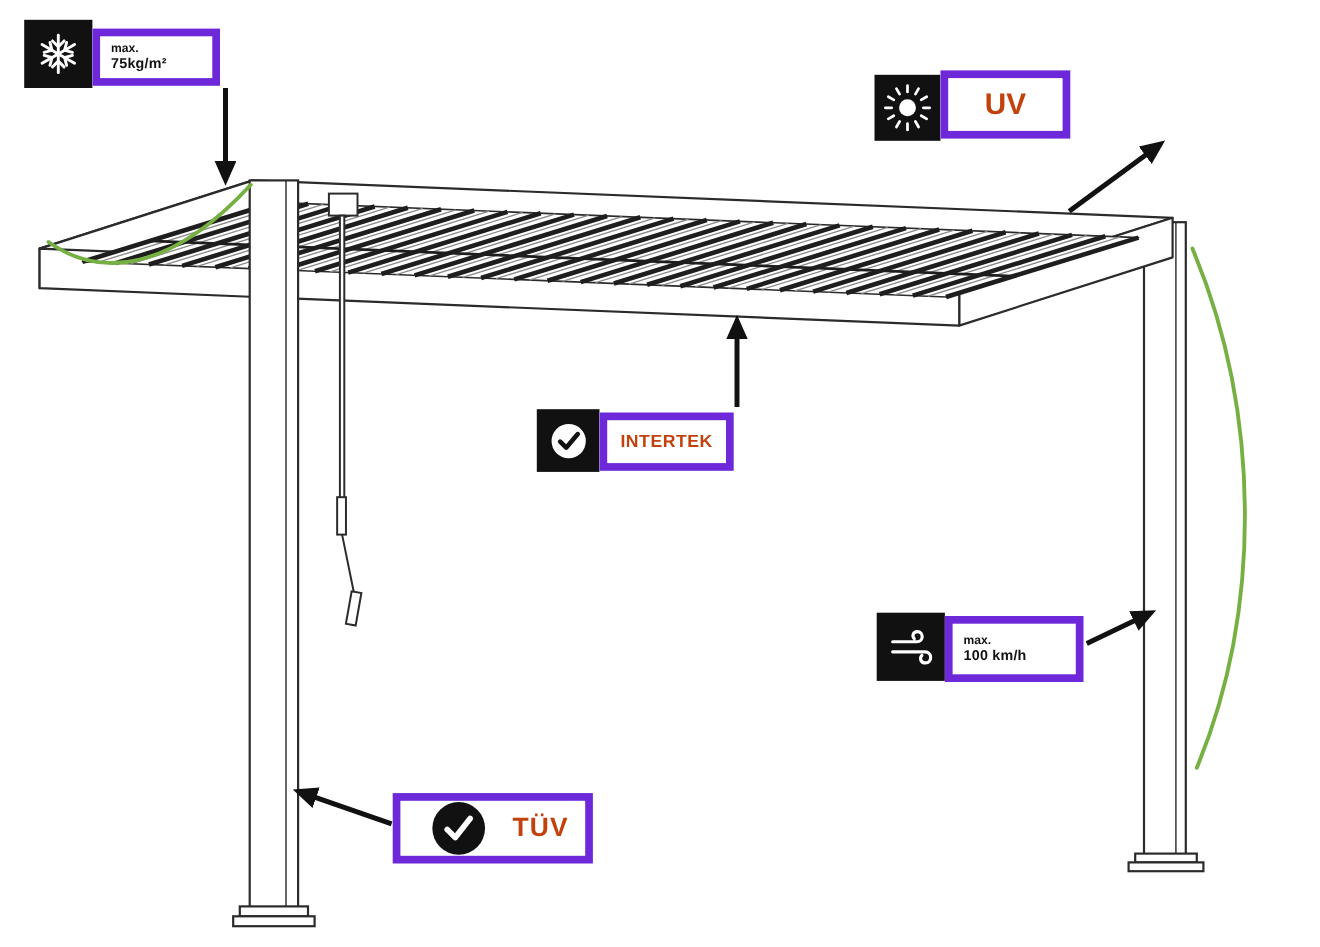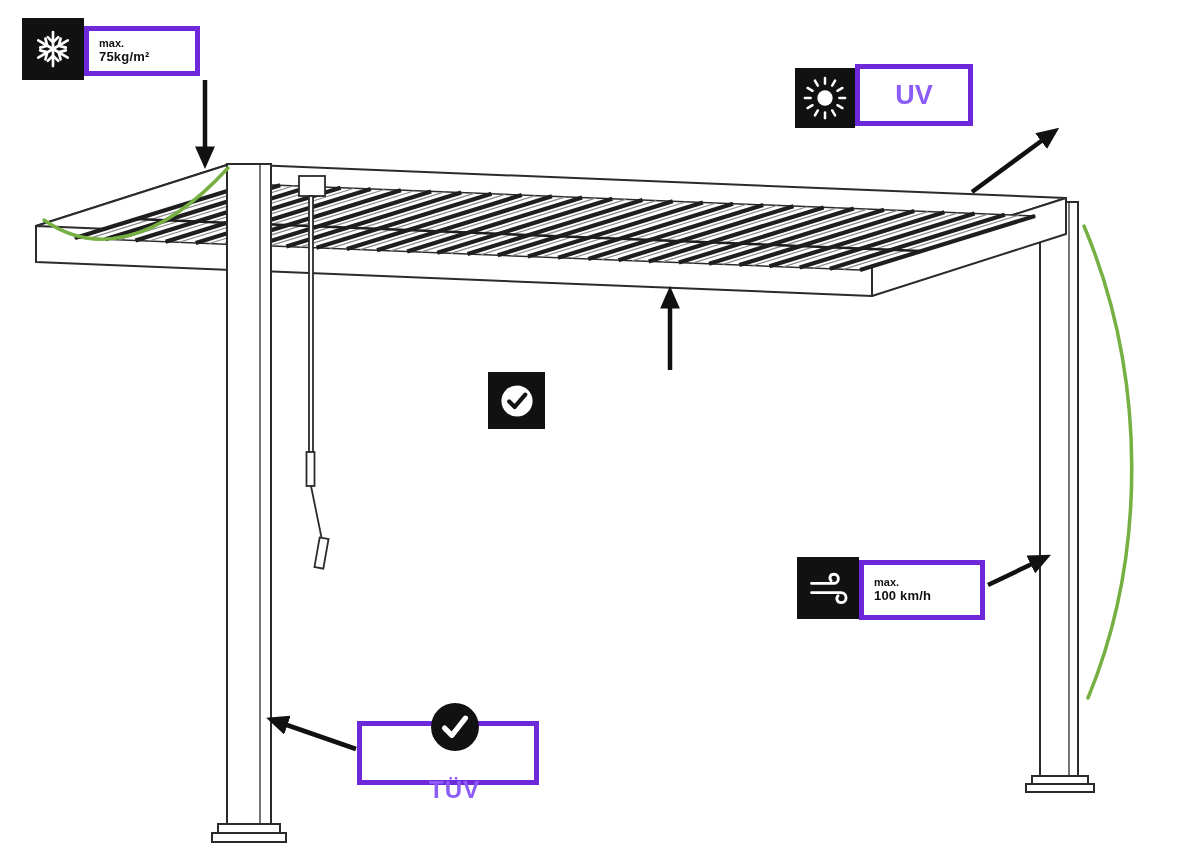--- a/index.html
+++ b/index.html
@@ -7,43 +7,43 @@
     position:relative;width:1200px;height:861px;background:#ffffff;overflow:hidden;
     font-family:"Liberation Sans","DejaVu Sans",sans-serif;color:#111;
   }
   .canvas svg.scene{position:absolute;left:0;top:0;}
   .badge{position:absolute;display:flex;align-items:flex-start;}
   .badge-square{
     background:#111;display:flex;align-items:center;justify-content:center;
     flex:0 0 auto;
   }
   .badge-box{
-    background:#fff;border:5px solid #6d28d9;display:flex;flex-direction:column;
+    background:#fff;border:7px solid #6d28d9;display:flex;flex-direction:column;
     justify-content:center;box-sizing:border-box;
   }
   .qualifier{font-size:11px;font-weight:700;line-height:1.15;color:#111;}
   .value{font-size:13px;font-weight:800;line-height:1.15;color:#111;letter-spacing:.2px;}
-  .big-label{font-weight:800;color:#8b5cf6;}
+  .big-label{font-weight:800;color:#c2410c;}
   
   .badge-snow{left:22px;top:18px;}
   .badge-snow .badge-square{width:62px;height:62px;}
   .badge-snow .badge-box{width:116px;min-height:50px;margin-top:8px;padding:5px 10px;}
   .badge-uv{left:795px;top:64px;}
   .badge-uv .badge-square{width:60px;height:60px;margin-top:4px;}
   .badge-uv .badge-box{width:118px;height:62px;align-items:center;}
   .badge-uv .big-label{font-size:27px;}
   .badge-intertek{left:488px;top:372px;}
   .badge-intertek .badge-square{width:57px;height:57px;}
   .badge-intertek .badge-box{width:122px;height:53px;margin-top:3px;align-items:center;}
   .badge-intertek .big-label{font-size:16px;letter-spacing:.5px;}
   .badge-wind{left:797px;top:557px;}
   .badge-wind .badge-square{width:62px;height:62px;}
   .badge-wind .badge-box{width:126px;height:60px;margin-top:3px;padding:5px 10px;}
   .badge-tuv{left:357px;top:721px;}
-  .badge-tuv .badge-box{width:182px;height:64px;flex-direction:column;align-items:center;padding-left:13px;gap:24px;}
+  .badge-tuv .badge-box{width:182px;height:64px;flex-direction:row;align-items:center;padding-left:13px;gap:24px;}
   .badge-tuv .big-label{font-size:24px;letter-spacing:1px;}
   .green path{stroke:var(--accent-green,#76b043);}
 </style>
 </head>
 <body>
 
 <div class="canvas">
 
   <svg class="scene" width="1200" height="861" viewBox="0 0 1200 861">
     <defs>
@@ -201,20 +201,23 @@
     </div>
   </div>
 
   <div class="badge badge-intertek">
     <div class="badge-square">
       <svg viewBox="0 0 48 48" width="44" height="44">
         <circle cx="24" cy="24" r="17" fill="#fff"></circle>
         <path d="M15.5 24.5 L21.5 30.5 L33 17" stroke="#111" stroke-width="4.5" fill="none" stroke-linecap="round" stroke-linejoin="round"></path>
       </svg>
     </div>
+    <div class="badge-box">
+      <span class="big-label">INTERTEK</span>
+    </div>
   </div>
 
   <div class="badge badge-wind">
     <div class="badge-square">
       <svg viewBox="0 0 48 48" width="44" height="44" fill="none" stroke="#fff" stroke-width="3.1" stroke-linecap="round">
         <path d="M6 19 h24 c7 0 7 -10 0.5 -10 c-4.5 0 -5.5 4.5 -3 7"></path>
         <path d="M6 29 h32 c7.5 0 7.5 11 0.5 11 c-5 0 -6 -5 -3.5 -7.5"></path>
       </svg>
     </div>
     <div class="badge-box">

